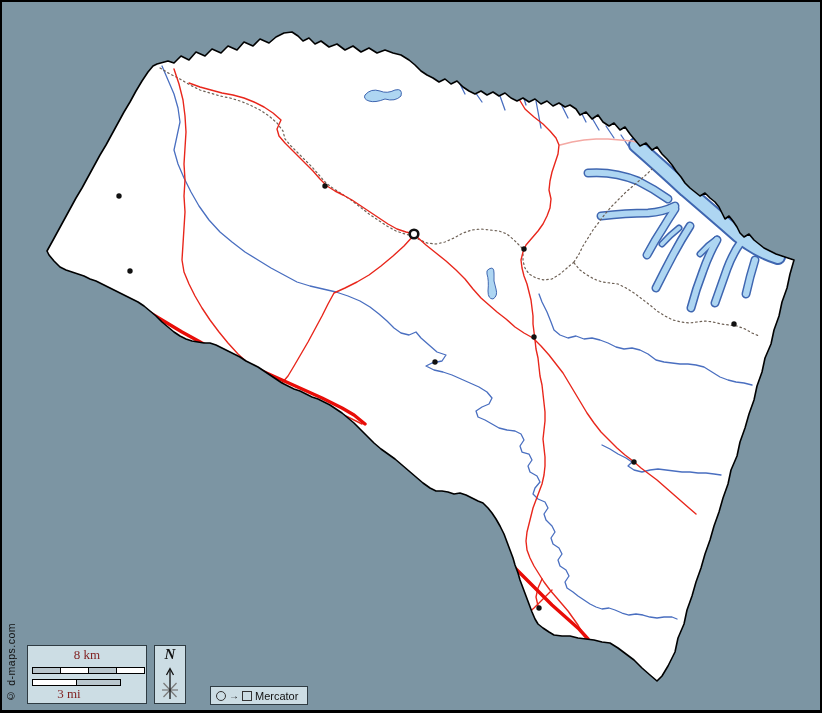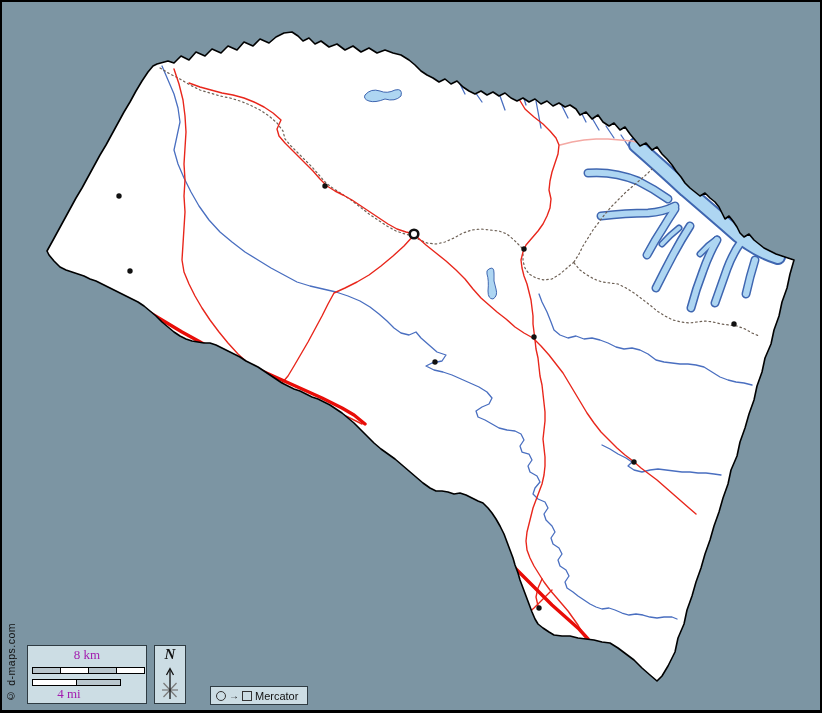--- a/index.html
+++ b/index.html
@@ -27,21 +27,21 @@
   .highway{fill:none; stroke:var(--highway); stroke-width:3.4; stroke-linejoin:round; stroke-linecap:round;}
   .dotted{fill:none; stroke:var(--dotted); stroke-width:1.2; stroke-dasharray:1.6 2.9; stroke-linecap:round;}
   .town{fill:var(--town); stroke:none;}
   .seat{fill:#fff; stroke:var(--town); stroke-width:2.6;}
 
   .panel{
     position:absolute; background:var(--panel);
     border:1px solid var(--panel-border); box-sizing:border-box;
   }
   .scale-panel{left:25px; top:643px; width:120px; height:59px;}
-  .scale-label{position:absolute; width:100%; text-align:center; font-size:13px; color:#a21caf;}
+  .scale-label{position:absolute; width:100%; text-align:center; font-size:13px; color:#7f1d1d;}
   .km-label{top:1px;}
   .mi-label{bottom:1px; left:-18px;}
   .bar{position:absolute; left:4px; display:flex; border:1px solid #000; height:5px;}
   .bar-km{top:21px; width:111px;}
   .bar-mi{top:33px; width:87px;}
   .seg{flex:1; border-right:1px solid #000;}
   .seg:last-child{border-right:none;}
   .seg.gray{background:var(--scale-gray);} .seg.white{background:var(--scale-white);}
 
   .north-panel{left:152px; top:643px; width:32px; height:59px; text-align:center;}
@@ -163,21 +163,21 @@
     <div class="bar bar-km">
       <div class="seg gray"></div>
       <div class="seg white"></div>
       <div class="seg gray"></div>
       <div class="seg white"></div>
     </div>
     <div class="bar bar-mi">
       <div class="seg white"></div>
       <div class="seg gray"></div>
     </div>
-    <div class="scale-label mi-label">4 mi</div>
+    <div class="scale-label mi-label">3 mi</div>
   </div>
 
   <div class="panel north-panel">
     <div class="north-label">N</div>
     <svg class="north-icon" width="22" height="38" viewBox="0 0 22 38">
       <line x1="3" y1="27" x2="19" y2="27" stroke="#777" stroke-width="1.2"></line>
       <line x1="4.5" y1="20" x2="17.5" y2="34" stroke="#777" stroke-width="1.2"></line>
       <line x1="4.5" y1="34" x2="17.5" y2="20" stroke="#777" stroke-width="1.2"></line>
       <line x1="11" y1="36" x2="11" y2="7" stroke="#111" stroke-width="1.3"></line>
       <path d="M7.5,12 L11,5.5 L14.5,12" fill="none" stroke="#111" stroke-width="1.3"></path>

